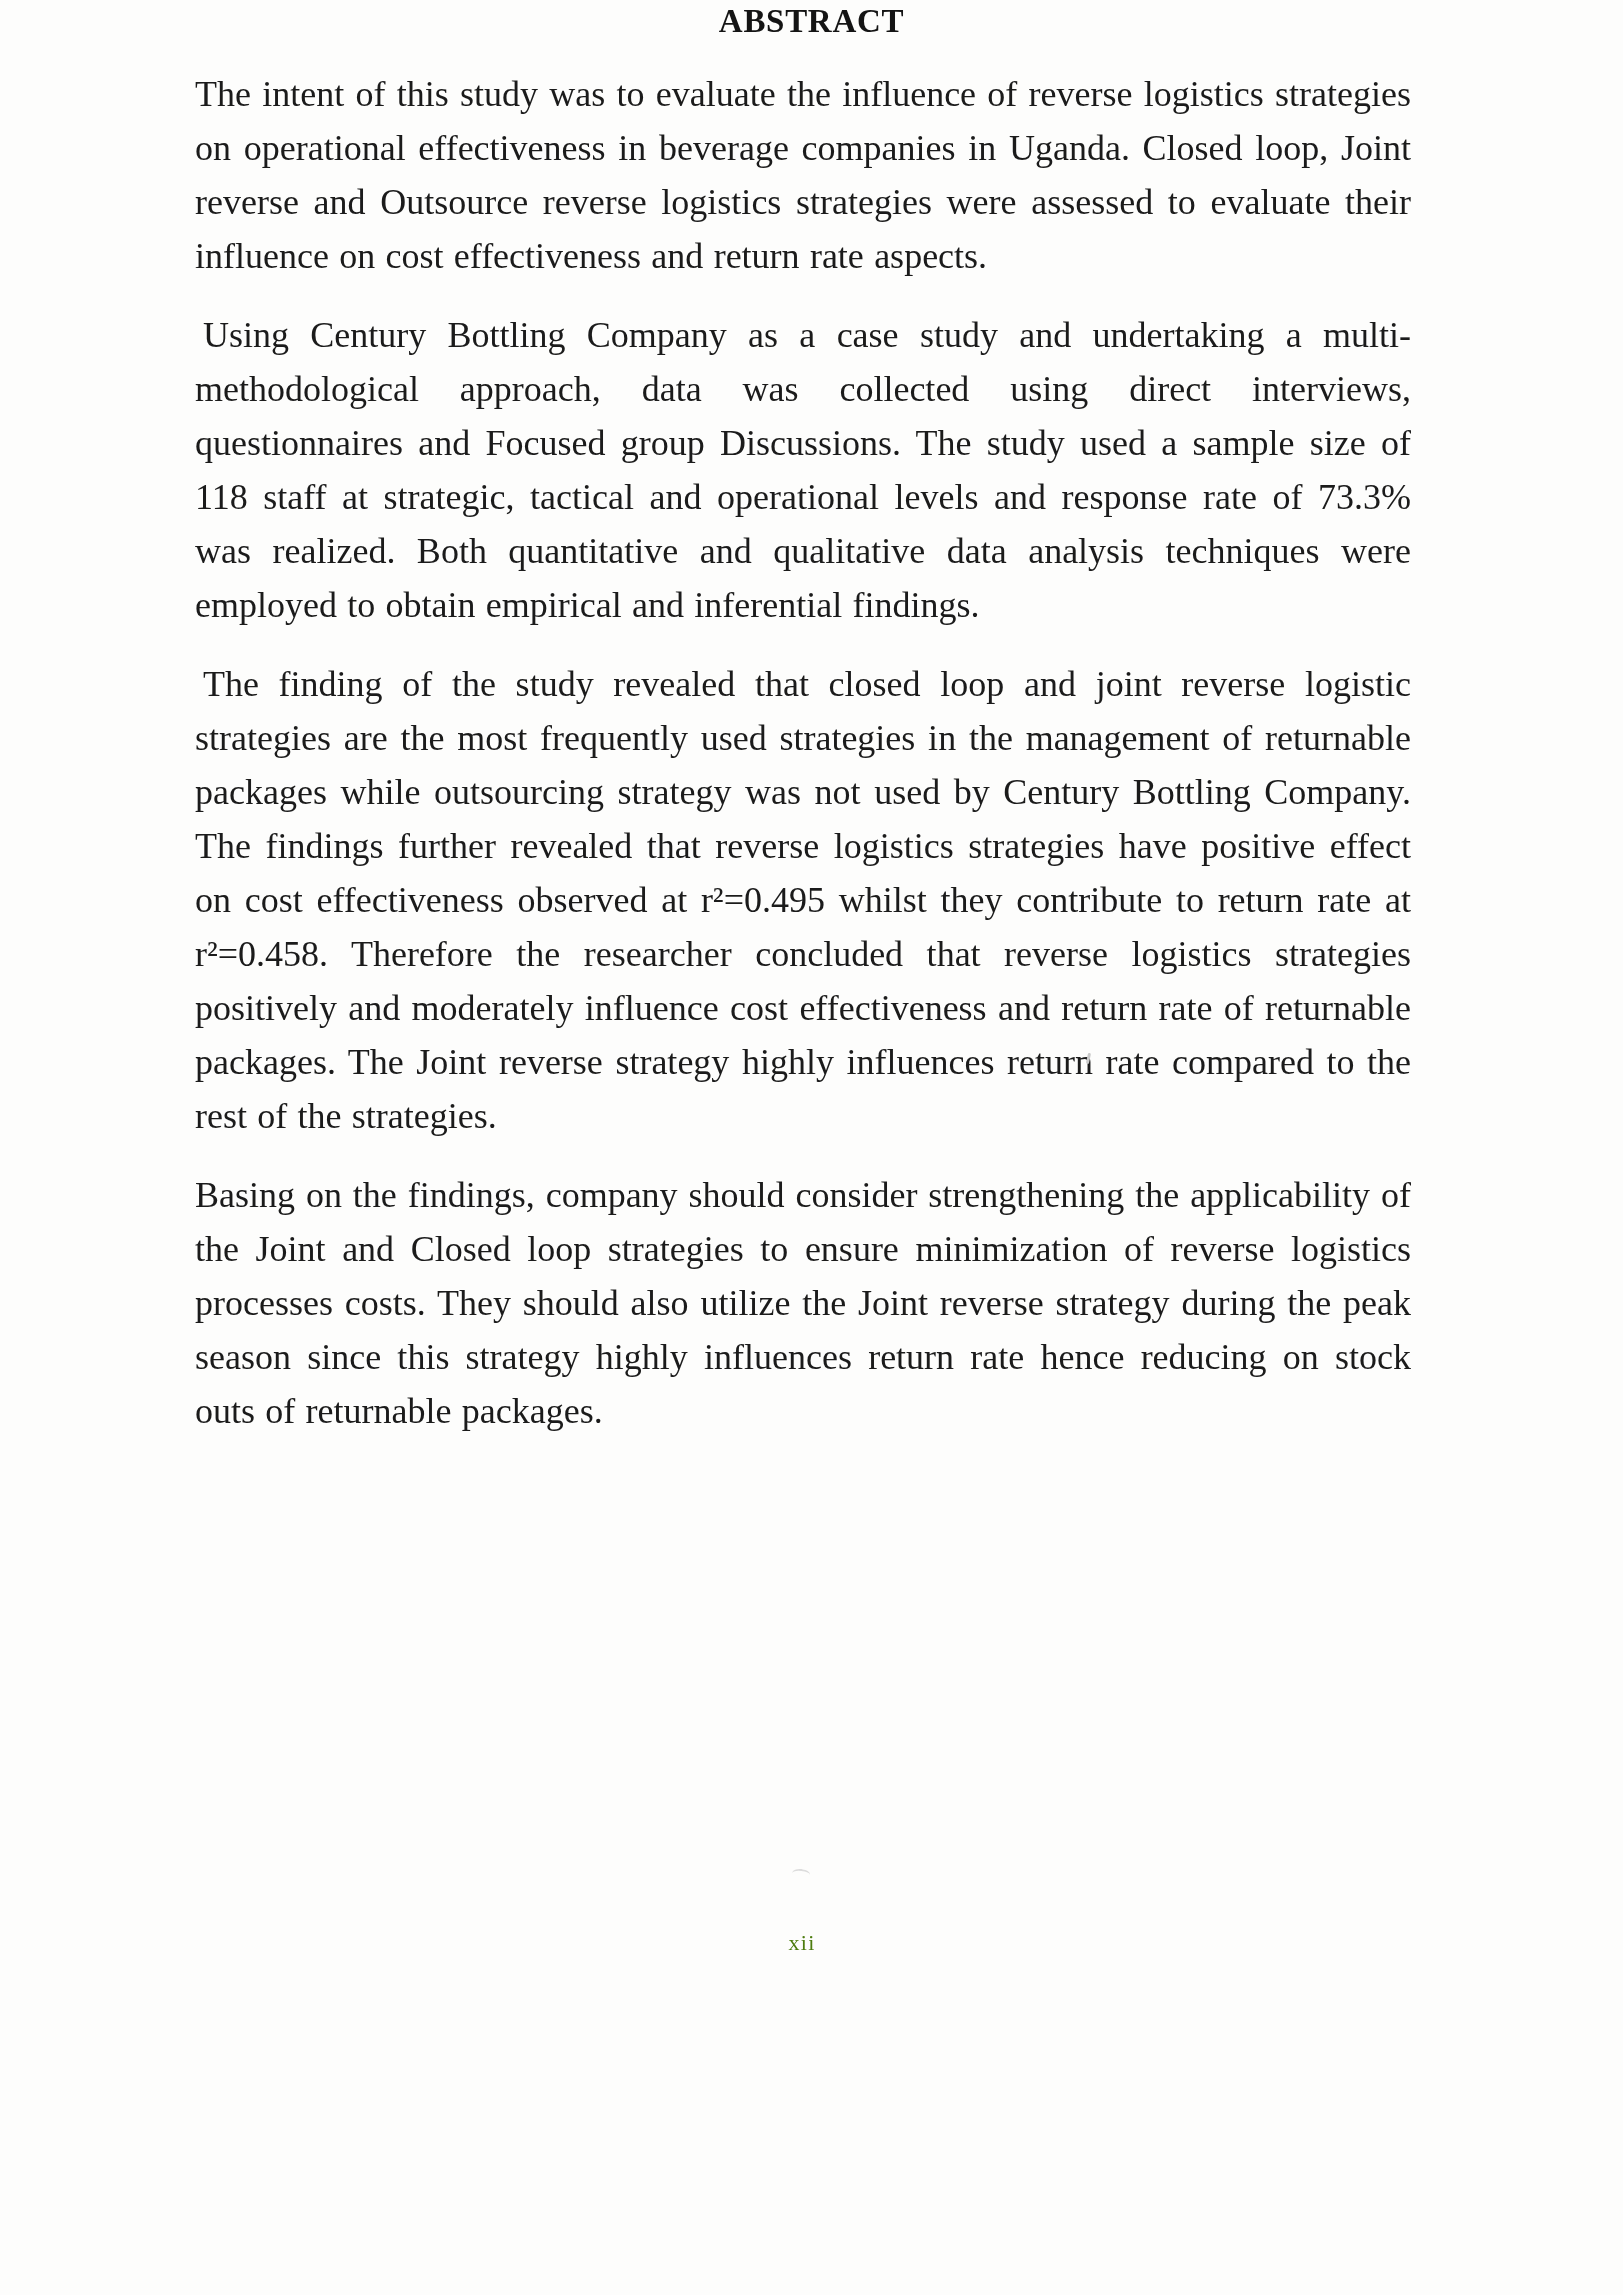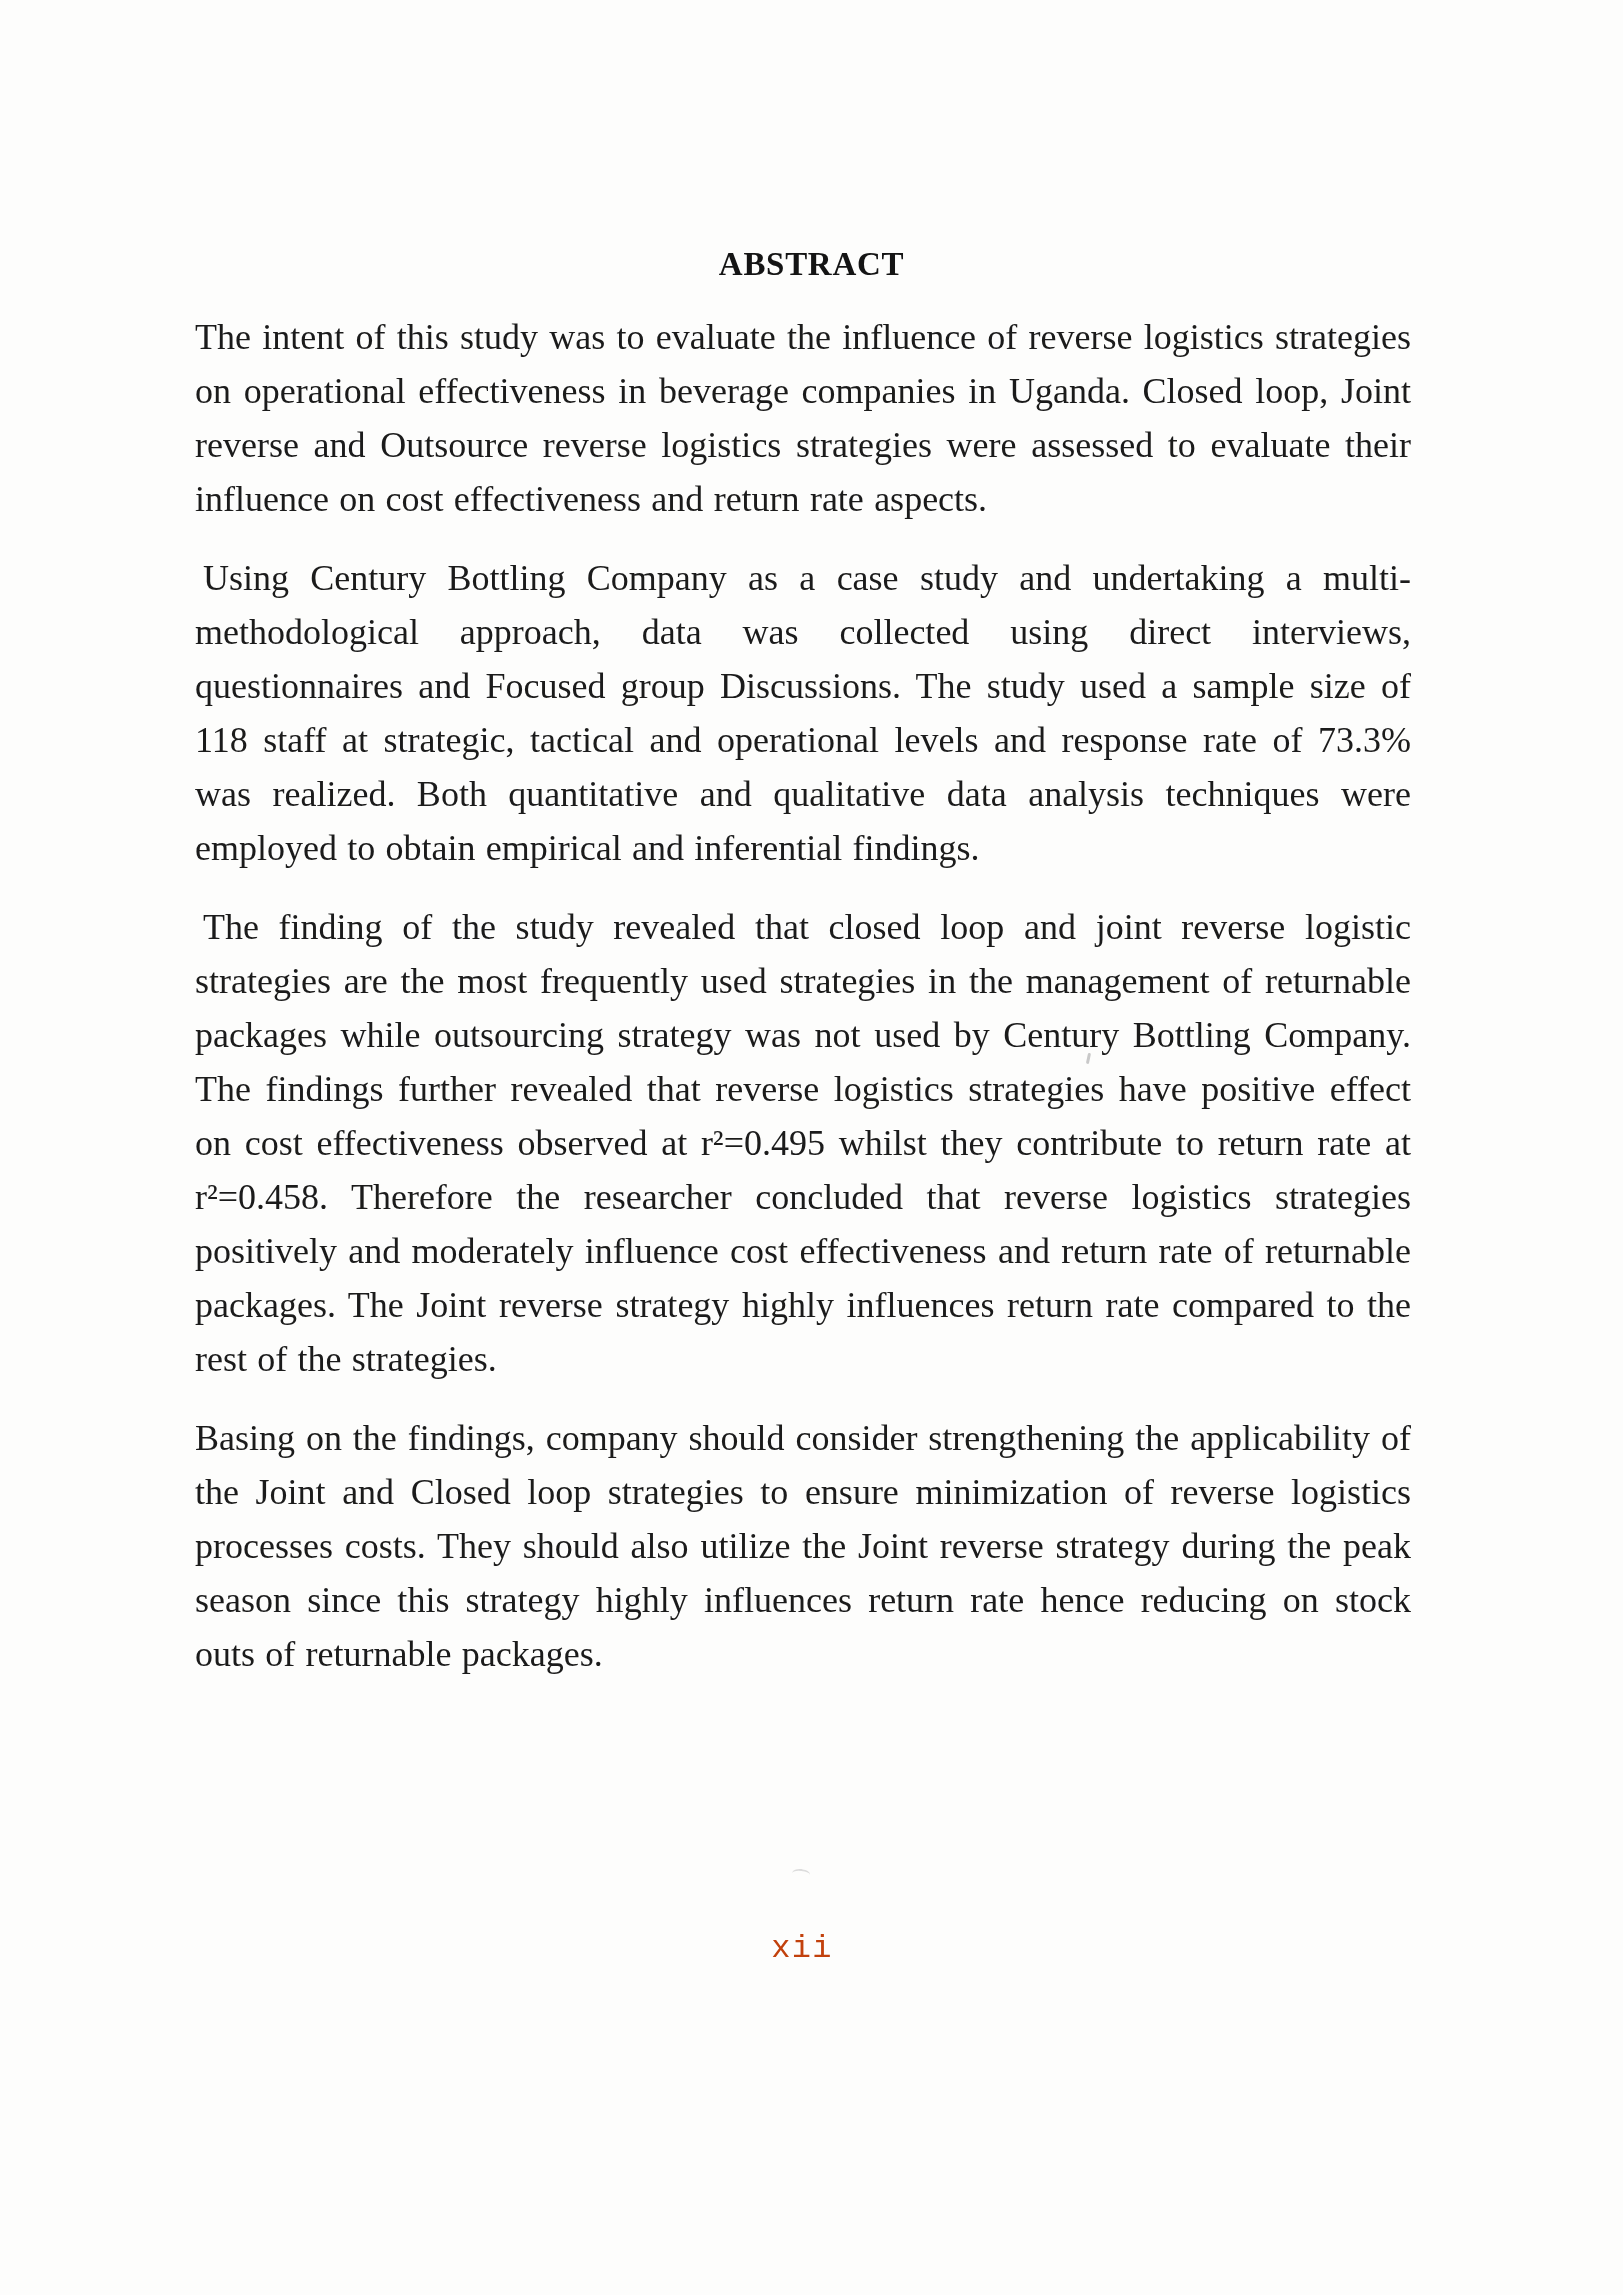--- a/index.html
+++ b/index.html
@@ -14,21 +14,20 @@
     overflow: hidden;
     font-family: "Liberation Serif", "DejaVu Serif", serif;
     color: #1b1b1b;
   }
   .page {
     position: absolute;
     inset: 0;
   }
   .doc-title {
     margin: 0;
-    padding-top: 243px;
     text-align: center;
     font-size: 33px;
     line-height: 43px;
     font-weight: bold;
     letter-spacing: 0.7px;
     color: #141414;
   }
   .body-text {
     width: 1216px;
     margin: 23.6px 0 0 195px;
@@ -42,24 +41,24 @@
   }
   .para.indent {
     text-indent: 7.9px;
   }
   .page-number {
     position: absolute;
     top: 1930px;
     left: 0;
     width: 1604px;
     text-align: center;
-    font-family: Liberation Mono, monospace;
-    font-size: 32px;
+    font-family: Liberation Serif, serif;
+    font-size: 22px;
     letter-spacing: 1.3px;
-    color: #c2410c;
+    color: #4d7c0f;
   }
   
   .smudge-arc {
     position: absolute;
     left: 792px;
     top: 1869px;
     width: 18.3px;
     height: 7.9px;
     border-top: 2px solid #dcdcdc;
     border-radius: 50%;

